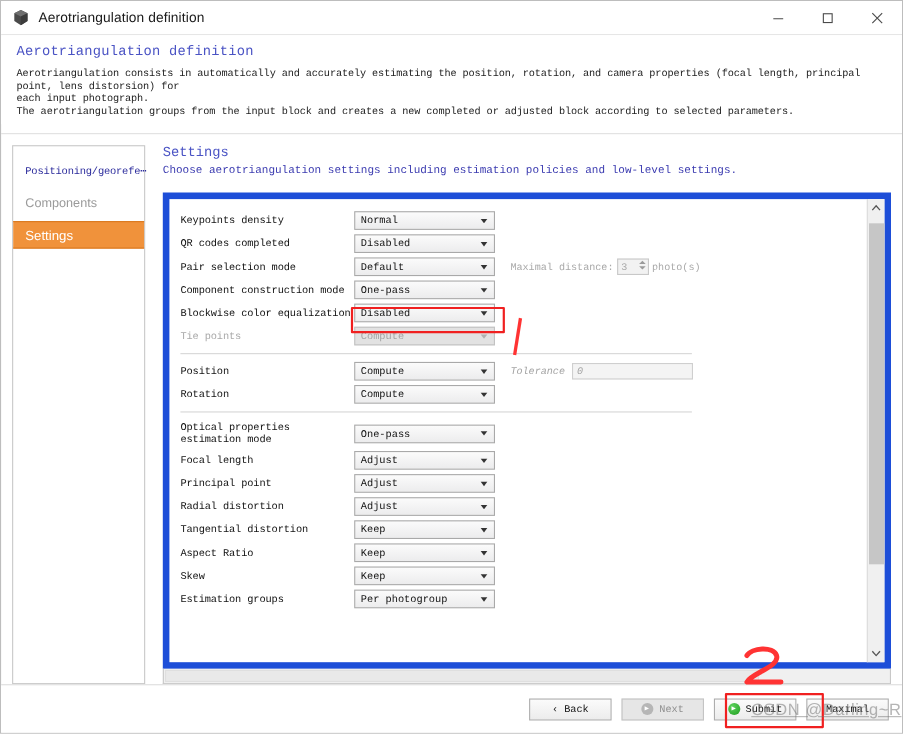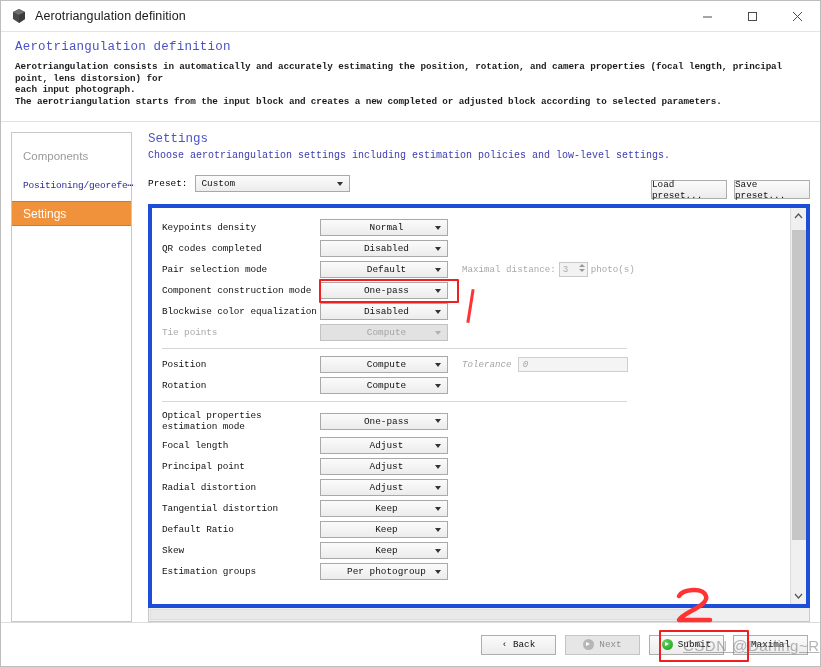--- a/index.html
+++ b/index.html
@@ -74,21 +74,20 @@
     font-size: 12.5px;
     letter-spacing: .2px;
     margin-bottom: 7px;
   }
   .header-desc {
     font-family: "Liberation Mono", monospace;
     font-size: 9.3px;
     color: #1c1c1c;
     line-height: 11.5px;
     letter-spacing: -.1px;
-    font-weight: bold;
   }
   .header-rule {
     height: 1px;
     background: #e0e0e0;
     margin: 8px 0 0 0;
   }
 
   
   .body-area {
     flex: 1;
@@ -194,21 +193,21 @@
     background: #e2e2e2;
     border-color: #c2c2c2;
     color: #a4a4a4;
   }
   .combo.disabled .arrow { border-top-color: #b0b0b0; }
   .combo-preset { width: 155px; }
 
   
   .scroll-frame {
     flex: 1;
-    border: 4px solid #1d4ed8;
+    border: 6px solid #1d4ed8;
     background: #fff;
     display: flex;
     min-height: 0;
     box-sizing: border-box;
     position: relative;
   }
   .scroll-content {
     flex: 1;
     min-width: 0;
     padding: 9px 0 0 10px;
@@ -225,21 +224,21 @@
   .srow .lbl {
     width: 158px;
     min-width: 158px;
     font-family: "Liberation Mono", monospace;
     font-size: 9.4px;
     color: #111;
     letter-spacing: -.1px;
     line-height: 11px;
   }
   .srow .lbl.dim { color: #a9a9a9; }
-  .srow .combo { width: 128px; min-width: 128px; justify-content: center; }
+  .srow .combo { width: 128px; min-width: 128px; }
   .srow.tall { height: 28px; }
 
   .side-extra {
     display: flex;
     align-items: center;
     margin-left: 14px;
     font-family: "Liberation Mono", monospace;
     font-size: 9.2px;
     color: #a9a9a9;
     white-space: nowrap;
@@ -481,43 +480,36 @@
           <line x1="10" y1="1" x2="1" y2="10" stroke="#4a4a4a" stroke-width="1"></line>
         </svg>
       </div>
     </div>
   </div>
 
   <div class="header-block">
     <div class="header-title">Aerotriangulation definition</div>
     <div class="header-desc">Aerotriangulation consists in automatically and accurately estimating the position, rotation, and camera properties (focal length, principal point, lens distorsion) for</div>
     <div class="header-desc">each input photograph.</div>
-    <div class="header-desc">The aerotriangulation starts from the input block and creates a new completed or adjusted block according to selected parameters.</div>
+    <div class="header-desc">The aerotriangulation groups from the input block and creates a new completed or adjusted block according to selected parameters.</div>
   </div>
   <div class="header-rule"></div>
 
   <div class="body-area">
 
     <div class="sidebar">
+      <div class="side-item mono">Positioning/georefe⋯</div>
       <div class="side-item dim">Components</div>
-      <div class="side-item mono">Positioning/georefe⋯</div>
       <div class="side-item active">Settings</div>
     </div>
 
     <div class="settings-pane">
       <div class="settings-title">Settings</div>
       <div class="settings-sub">Choose aerotriangulation settings including estimation policies and low-level settings.</div>
 
-      <div class="preset-row">
-        <span class="preset-label">Preset:</span>
-        <div class="combo combo-preset">
-          <span>Custom</span>
-          <span class="arrow"></span>
-        </div>
-      </div>
 
       <div class="preset-buttons">
         <div class="btn btn-preset">Load preset...</div>
         <div class="btn btn-preset">Save preset...</div>
       </div>
 
       <div class="scroll-frame">
         <div class="scroll-content">
 
           <div class="srow">
@@ -640,21 +632,21 @@
 
           <div class="srow">
             <span class="lbl">Tangential distortion</span>
             <div class="combo">
               <span>Keep</span>
               <span class="arrow"></span>
             </div>
           </div>
 
           <div class="srow">
-            <span class="lbl">Default Ratio</span>
+            <span class="lbl">Aspect Ratio</span>
             <div class="combo">
               <span>Keep</span>
               <span class="arrow"></span>
             </div>
           </div>
 
           <div class="srow">
             <span class="lbl">Skew</span>
             <div class="combo">
               <span>Keep</span>

